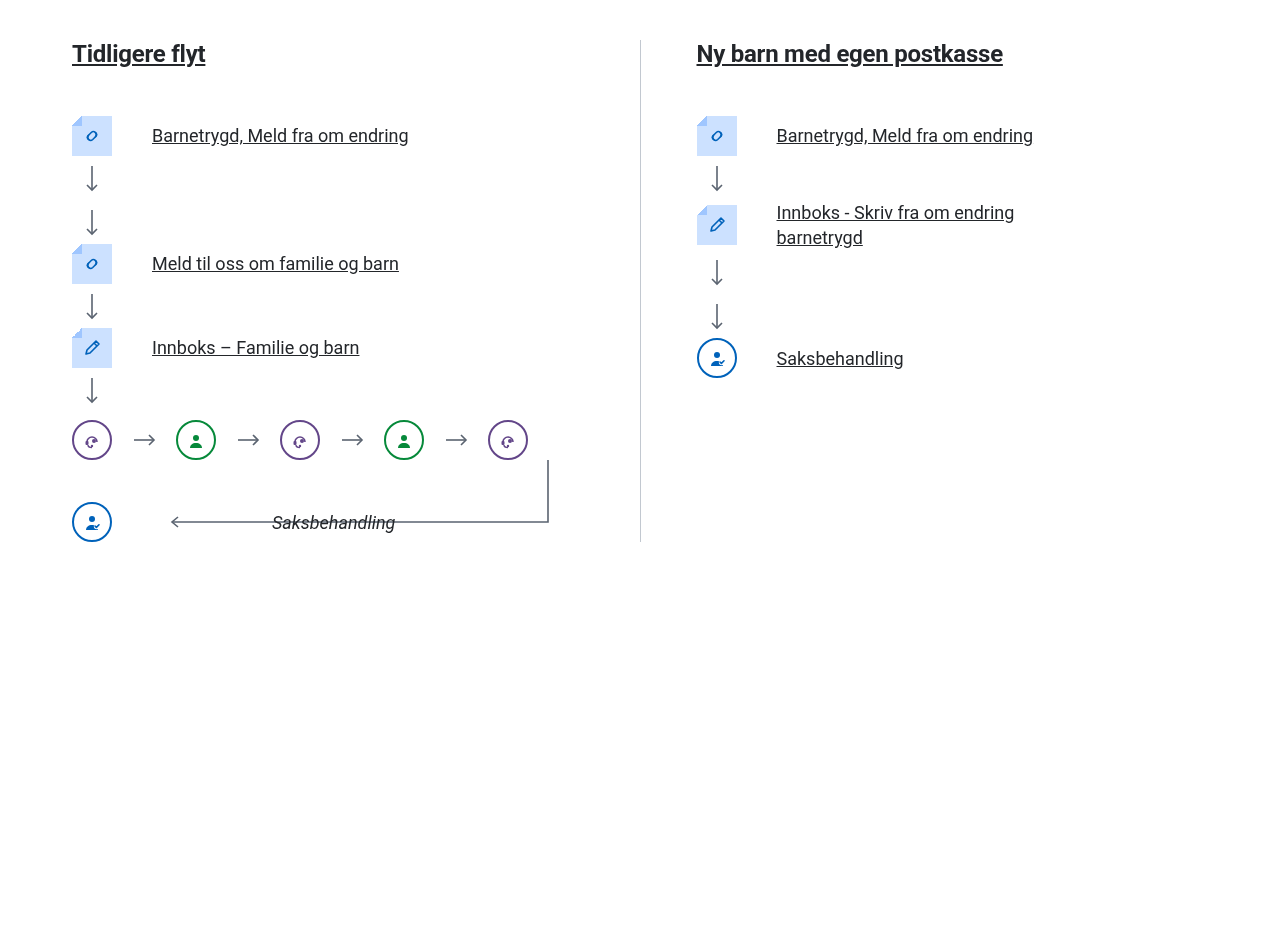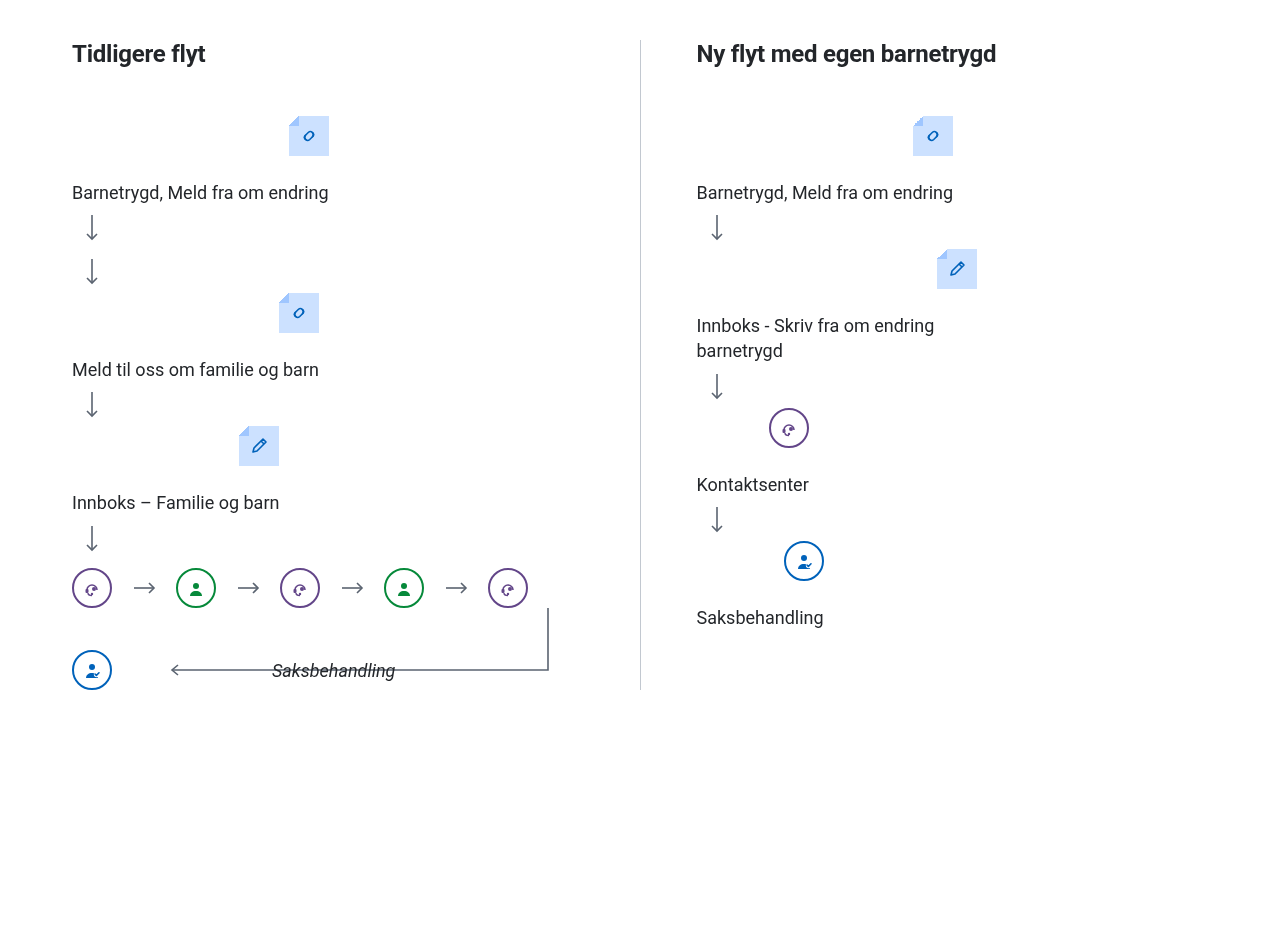--- a/index.html
+++ b/index.html
@@ -18,25 +18,25 @@
     color:var(--text);
     background:#fff;
     width:1280px;
     height:951px;
   }
   .canvas{
     display:flex;
     padding:40px 72px 56px;
     gap:56px;
   }
-  .col{flex:1;min-width:0;}
+  .col{flex:1;min-width:0;text-decoration:underline;}
   .col-left{border-right:1px solid var(--divider);padding-right:56px;}
   h2{font-size:24px;font-weight:700;margin:0 0 48px;letter-spacing:-.01em;}
   .steps{display:flex;flex-direction:column;gap:0;align-items:flex-start;}
-  .step{display:flex;align-items:flex-end;gap:24px;flex-direction:column;}
+  .step{display:flex;align-items:center;gap:40px;}
   .doc-icon{
     width:40px;height:40px;
     background:var(--doc-bg);
     position:relative;
     flex:none;
     display:flex;align-items:center;justify-content:center;
   }
   .doc-icon::before{
     content:"";
     position:absolute;top:0;left:0;width:10px;height:10px;
@@ -221,21 +221,21 @@
               <use href="#ic-caseworker"></use>
             </svg>
           </div>
         <div class="saks-label">Saksbehandling</div>
       </div>
 
     </div>
   </div>
 
   <div class="col">
-    <h2>Ny flyt med egen barnetrygd</h2>
+    <h2>Ny barn med egen postkasse</h2>
 
     <div class="steps">
 
       <div class="step">
         <div class="doc-icon">
           <svg width="20" height="20" viewBox="0 0 20 20">
               <use href="#ic-link"></use>
             </svg>
         </div>
         <div class="step-label">Barnetrygd, Meld fra om endring</div>
@@ -253,28 +253,20 @@
             </svg>
         </div>
         <div class="step-label" style="max-width:280px">Innboks - Skriv fra om endring barnetrygd</div>
       </div>
       <div class="arrow-down">
           <svg width="20" height="28" viewBox="0 0 20 28">
             <use href="#arrow-down-g"></use>
           </svg>
         </div>
 
-      <div class="step">
-        <div class="circle-icon circle-purple" style="color:var(--purple)">
-            <svg width="20" height="20" viewBox="0 0 20 20">
-              <use href="#ic-headset"></use>
-            </svg>
-          </div>
-        <div class="step-label">Kontaktsenter</div>
-      </div>
       <div class="arrow-down">
           <svg width="20" height="28" viewBox="0 0 20 28">
             <use href="#arrow-down-g"></use>
           </svg>
         </div>
 
       <div class="step">
         <div class="circle-icon circle-blue" style="color:var(--blue)">
             <svg width="20" height="20" viewBox="0 0 20 20">
               <use href="#ic-caseworker"></use>

